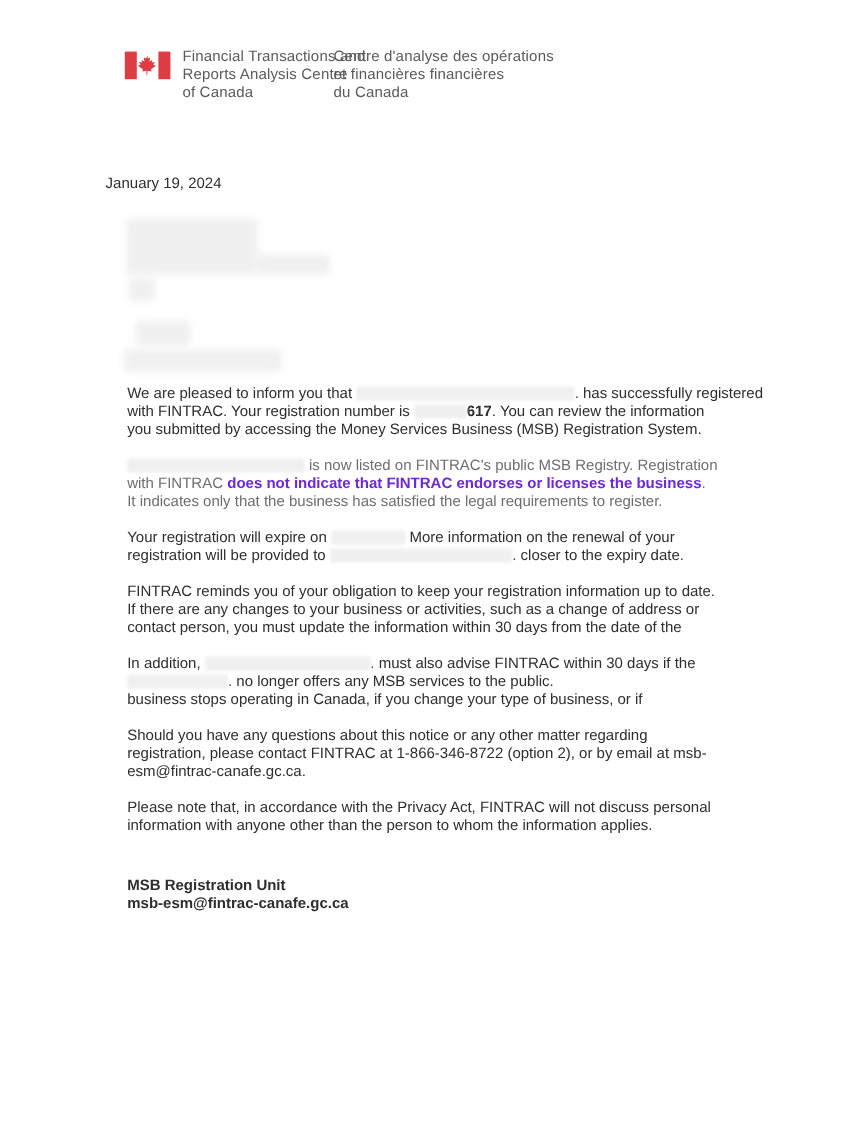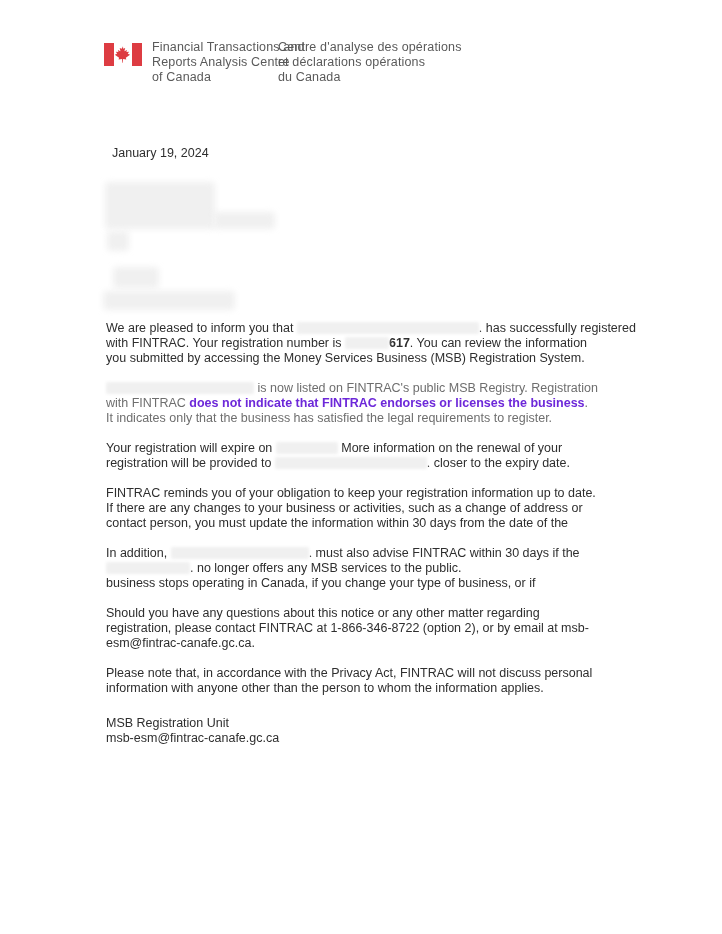--- a/index.html
+++ b/index.html
@@ -15,41 +15,41 @@
   .header{position:absolute;left:104px;top:40px;display:flex;align-items:flex-start;}
   .flag{position:relative;width:38px;height:23px;margin-top:3px;background:#ffffff;flex:0 0 auto;}
   .flag .bar{position:absolute;top:0;width:10px;height:23px;}
   .flag .bar.left{left:0;}
   .flag .bar.right{right:0;}
   .flag svg{position:absolute;left:10px;top:1px;width:18px;height:21px;}
   .org{font-size:8px;line-height:9.6px;color:#5a5a5a;letter-spacing:.15px;}
   .org-en{margin-left:10px;width:118px;}
   .org-fr{margin-left:8px;width:150px;}
   
-  .date{position:absolute;left:112px;top:146px;font-size:12.5px;color:#2e2e2e;}
+  .date{position:absolute;left:88px;top:146px;font-size:12.5px;color:#2e2e2e;}
   
   .redact-block{position:absolute;background:#f0f0f0;border-radius:4px;filter:blur(3px);}
   .rb-a{left:105px;top:182px;width:110px;height:47px;}
   .rb-b{left:213px;top:212px;width:62px;height:17px;}
   .rb-c{left:107px;top:231px;width:22px;height:20px;}
   .rb-d{left:113px;top:267px;width:46px;height:21px;}
   .rb-e{left:103px;top:291px;width:132px;height:19px;}
   
   .body{position:absolute;left:106px;top:321px;width:540px;}
   .paragraph{margin:0 0 15px 0;}
   .line{line-height:15px;font-size:12.5px;white-space:nowrap;}
   .bold{font-weight:bold;}
   .italic{}
   .muted{color:#6e6e6e;}
   .muted .bold{color:#6d28d9;}
   .redact-inline{
     display:inline-block;height:12px;vertical-align:-2px;
     background:#f0f0f0;border-radius:2px;filter:blur(1.5px);
   }
-  .signature{margin-top:20px;}
+  .signature{margin-top:35px;font-weight:bold;}
   .signature .line{line-height:15px;}
 </style>
 </head>
 <body>
 
 <div class="page">
 
   <div class="header">
     <div class="flag">
       <div class="bar left" style="background: rgb(221, 60, 66);"></div>
@@ -58,21 +58,21 @@
         <path class="leaf-path" d="M256 21l-36 72-58-24 22 94-75-35 18 59-74-12 35 63-64 24 120 86-14 50 96-17 6 110h16l6-110 96 17-14-50 120-86-64-24 35-63-74 12 18-59-75 35 22-94-58 24z" fill="#dd3c42"></path>
       </svg>
     </div>
     <div class="org org-en">
         <div class="line">Financial Transactions and</div>
         <div class="line">Reports Analysis Centre</div>
         <div class="line">of Canada</div>
       </div>
     <div class="org org-fr">
         <div class="line">Centre d'analyse des opérations</div>
-        <div class="line">et déclarations opérations</div>
+        <div class="line">et financières financières</div>
         <div class="line">du Canada</div>
       </div>
   </div>
 
   <div class="date">January 19, 2024</div>
 
   <div class="redact-block rb-a"></div>
   <div class="redact-block rb-b"></div>
   <div class="redact-block rb-c"></div>
   <div class="redact-block rb-d"></div>

